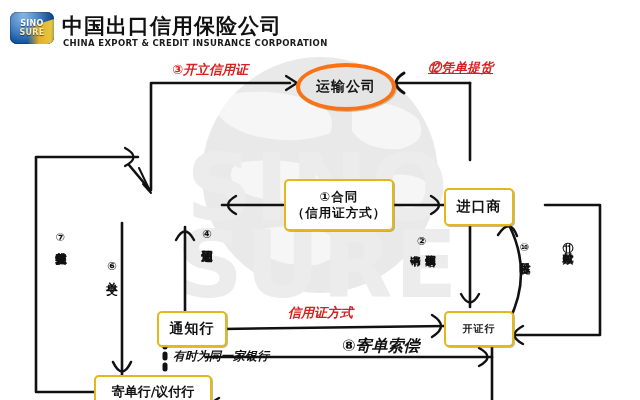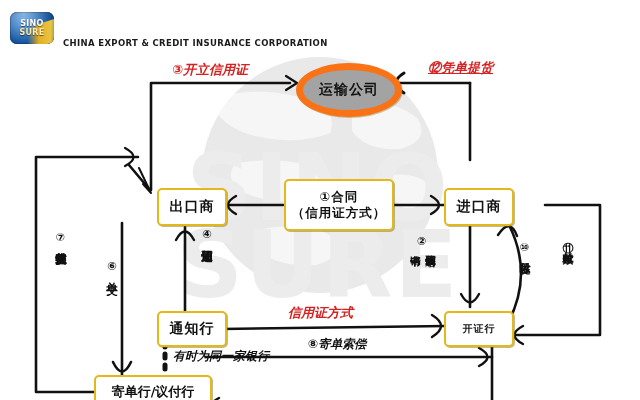--- a/index.html
+++ b/index.html
@@ -64,22 +64,22 @@
     color:#111;
     font-weight:bold;
     text-align:center;
     display:flex;align-items:center;justify-content:center;
     letter-spacing:1px;
     font-family:"DejaVu Sans","Liberation Sans",sans-serif;
     z-index:6;
   }
   .ellipse{
     position:absolute;
-    background:#a3a3a3;
-    border:7px solid #f97316;
+    background:#e5e5e5;
+    border:4px solid #f97316;
     border-radius:50%;
     display:flex;align-items:center;justify-content:center;
     font-weight:bold;color:#111;letter-spacing:1px;
     box-shadow:1px 1px 0 rgba(120,100,20,.35);
     z-index:6;
   }
   
   .lbl{
     position:absolute;
     font-weight:bold;
@@ -100,20 +100,21 @@
 </head>
 <body>
 
 <div id="header">
   <div id="logo">
     <div class="ring"></div>
     <div class="sweep"></div>
     <div class="lt">SINO</div>
     <div class="lb">SURE</div>
   </div>
+  <div id="cn-name">中国出口信用保险公司</div>
   <div id="en-name">CHINA EXPORT &amp; CREDIT INSURANCE CORPORATION</div>
 </div>
 
 <svg id="wm" viewBox="0 0 640 355">
   <defs>
     <clipPath id="globeclip">
         <circle cx="320" cy="130" r="118"></circle>
       </clipPath>
   </defs>
   <circle cx="320" cy="130" r="118" fill="#e9e9e9"></circle>
@@ -176,23 +177,20 @@
       <path d="M523 281 Q506 290 523 299" stroke-width="2.4"></path>
 
       <path d="M165 298 L165 330" stroke-width="5" stroke-dasharray="4 7"></path>
     </g>
   </svg>
 
   <div class="ellipse" style="left:296px;top:18px;width:92px;height:40px;font-size:14px;">
     <span>运输公司</span>
   </div>
 
-  <div class="node" style="left:157px;top:143px;width:66px;height:34px;font-size:14px;">
-    <span>出口商</span>
-  </div>
 
   <div class="node" style="left:284px;top:134px;width:106px;height:48px;font-size:12.5px;flex-direction:column;line-height:1.25;text-align:right;">
     <span>①合同</span>
     <span>（信用证方式）</span>
   </div>
 
   <div class="node" style="left:444px;top:143px;width:66px;height:34px;font-size:14px;">
     <span>进口商</span>
   </div>
 
@@ -221,17 +219,17 @@
   <div class="lbl vert" style="left:52px;top:186px;font-size:11px;">⑦议付押汇或收妥结汇</div>
 
   <div class="lbl" style="left:417px;top:190px;font-size:11px;">②</div>
   <div class="lbl vert" style="left:424px;top:202px;font-size:10.5px;">缮制信用证</div>
   <div class="lbl vert" style="left:409px;top:202px;font-size:10.5px;">申请书</div>
 
   <div class="lbl vert" style="left:516px;top:196px;font-size:11px;">⑩提示付款</div>
 
   <div class="lbl vert" style="left:559px;top:188px;font-size:11px;">⑪付款赎单</div>
 
-  <div class="lbl" style="left:308px;top:291px;font-size:12px;">⑧寄单索偿</div>
+  <div class="lbl" style="left:342px;top:291px;font-size:16px;">⑧寄单索偿</div>
 
   <div class="lbl" style="left:173px;top:303px;font-size:12px;text-align:center;">有时为同一家银行</div>
 
 </div>
 
 </body></html>

